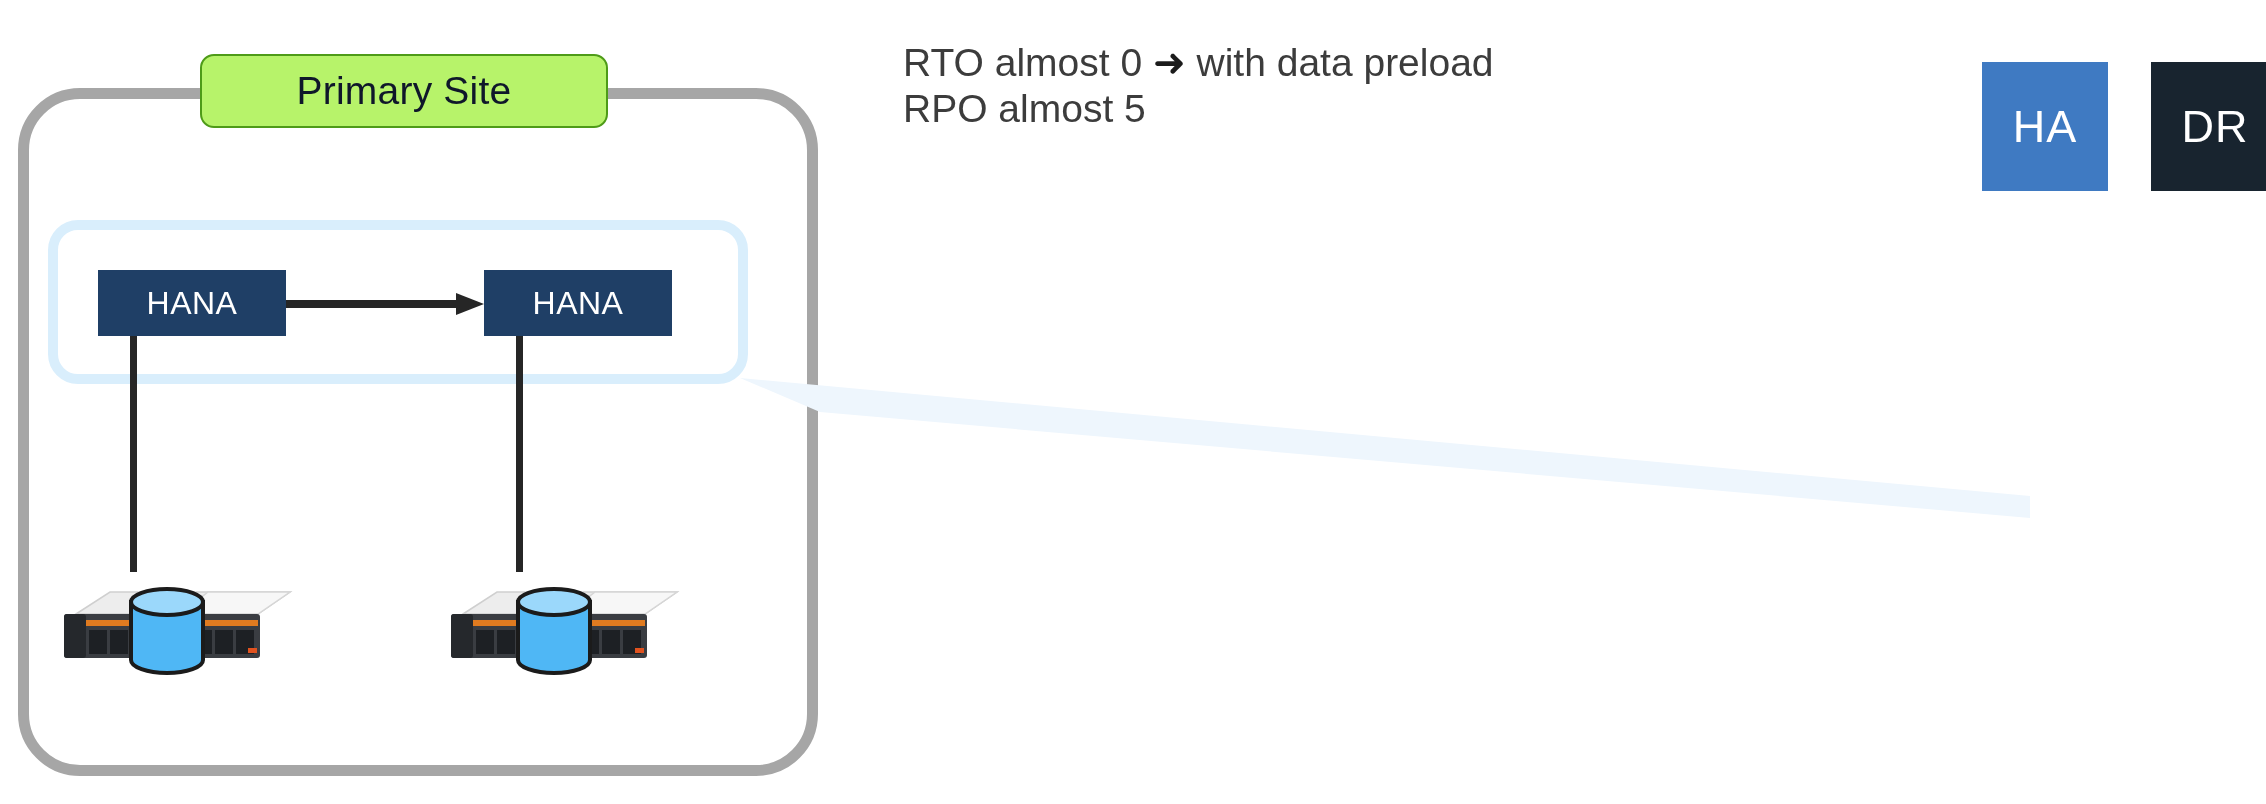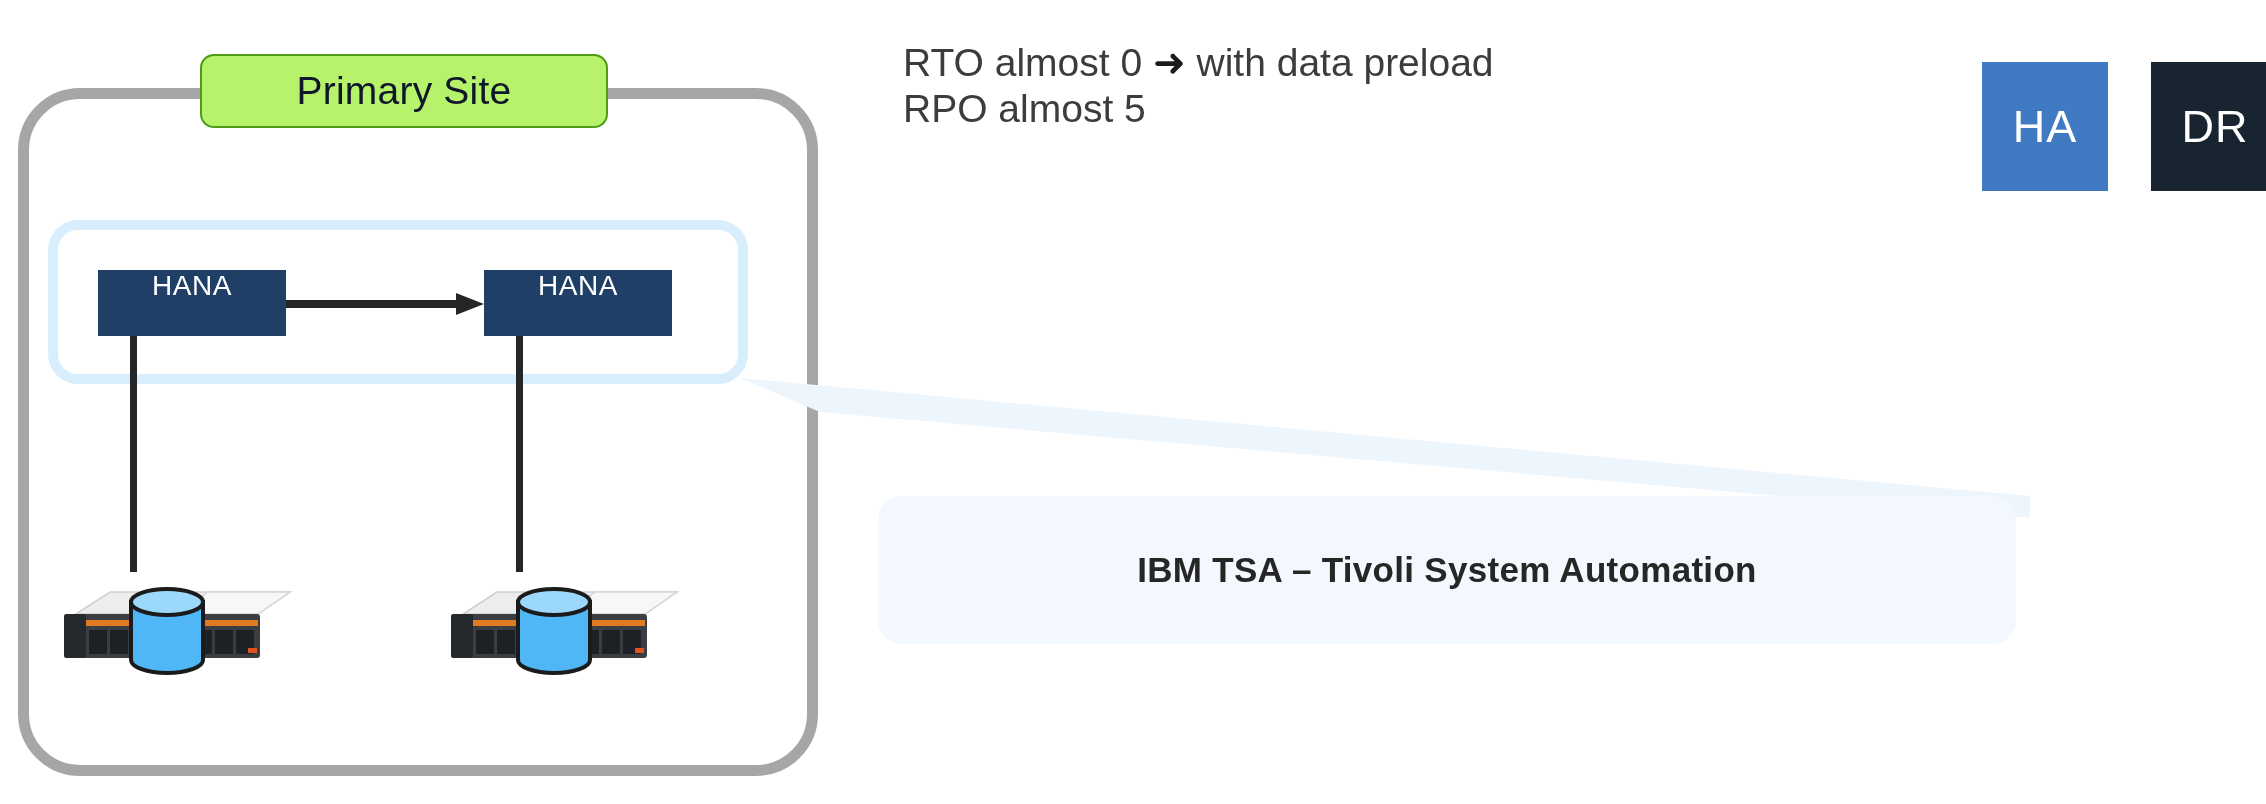--- a/index.html
+++ b/index.html
@@ -16,22 +16,22 @@
               background:#b7f36a;border:2px solid #4e9b18;border-radius:14px;
               display:flex;align-items:center;justify-content:center;
               color:#0f172a;font-size:39px;letter-spacing:.2px;box-sizing:border-box;}
 
   
   .ha-cluster{position:absolute;left:48px;top:220px;width:700px;height:164px;
               border:10px solid #d9eefc;border-radius:30px;box-sizing:border-box;background:#fff;}
 
   
   .hana{position:absolute;width:188px;height:66px;background:#1f3f66;
-        display:flex;align-items:flex-start;justify-content:center;
-        color:#fff;font-size:28px;letter-spacing:.5px;}
+        display:flex;align-items:center;justify-content:center;
+        color:#fff;font-size:32px;letter-spacing:.5px;}
   .hana.left{left:98px;top:270px;}
   .hana.right{left:484px;top:270px;}
 
   
   .repl-arrow{position:absolute;left:286px;top:293px;width:198px;height:22px;}
 
   
   .stem{position:absolute;width:7px;background:#262626;}
   .stem.s1{left:130px;top:336px;height:236px;}
   .stem.s2{left:516px;top:336px;height:236px;}
@@ -138,23 +138,20 @@
         <path d="M73 40 h72 v58 a36 13 0 0 1 -72 0 z" fill="#4fb7f5" stroke="#1b1b1b" stroke-width="4"></path>
         <ellipse cx="109" cy="40" rx="36" ry="13" fill="#9bd8fb" stroke="#1b1b1b" stroke-width="4"></ellipse>
       </g>
     </svg>
   </div>
 
   <svg class="callout-tail" viewBox="0 0 1290 140">
     <polygon points="0,0 1290,118 1290,140 80,34" fill="#eef6fd"></polygon>
   </svg>
 
-  <div class="tsa-box">
-    <span>IBM TSA – Tivoli System Automation</span>
-  </div>
 
   <div class="kpi">
     <div><span>RTO almost 0 </span><span class="arrow">➜</span><span> with data preload</span></div>
     <div>RPO almost 5</div>
   </div>
 
   <div class="hadr">
     <div class="seg ha">HA</div>
     <div class="seg dr">DR</div>
   </div>

